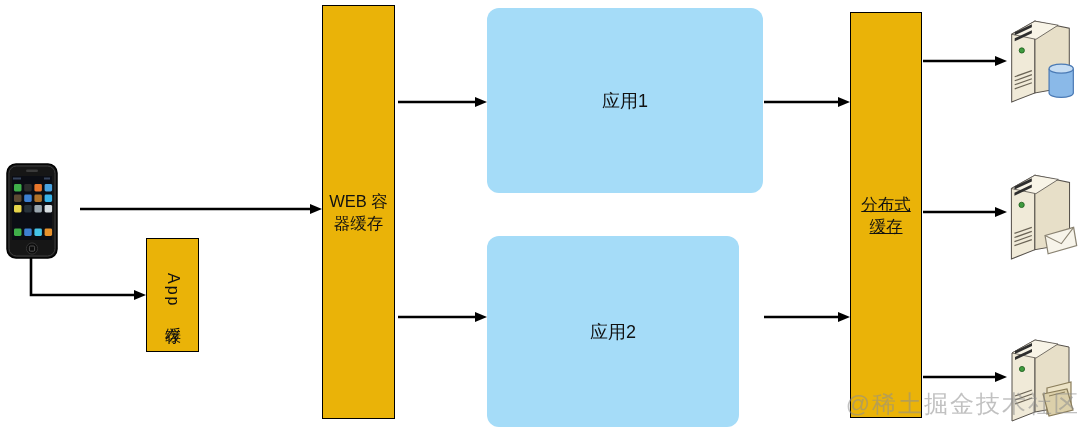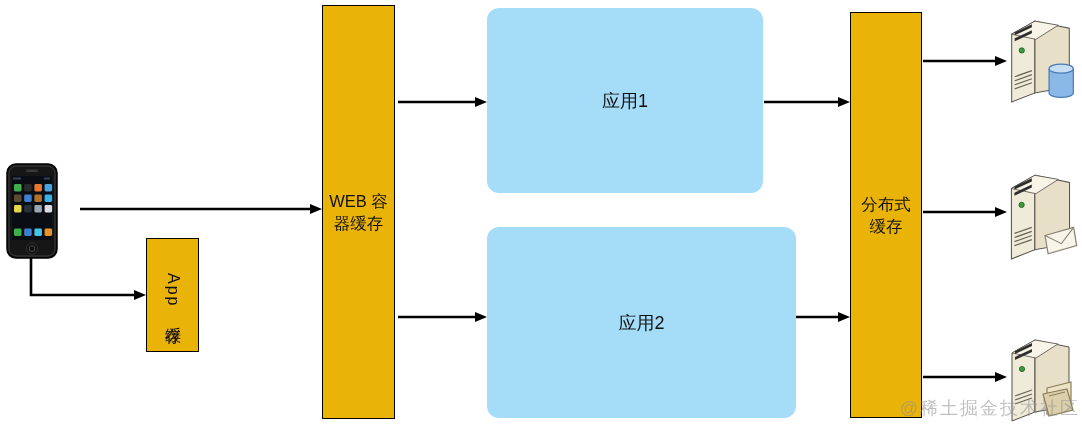--- a/index.html
+++ b/index.html
@@ -32,32 +32,32 @@
   .bar-label{font-size:16.5px;line-height:1.35;}
   #node-app-cache{left:146px;top:238px;width:53px;height:114px;}
   #node-app-cache .vtext{
     writing-mode:vertical-lr;
     text-orientation:mixed;
     font-size:16px;
     letter-spacing:2px;
   }
   #node-web-cache{left:322px;top:5px;width:73px;height:414px;}
   #node-app1{left:487px;top:8px;width:276px;height:185px;}
-  #node-app2{left:487px;top:227px;width:309px;height:191px;}
-  #node-dist-cache{left:850px;top:12px;width:72px;height:406px;}
+  #node-app2{left:487px;top:236px;width:252px;height:191px;}
+  #node-dist-cache{left:850px;top:12px;width:72px;height:406px;text-decoration:underline;}
   #phone{position:absolute;left:6px;top:163px;width:52px;height:96px;}
   .server{position:absolute;left:1006px;width:72px;}
   #server-1{top:8px;height:96px;}
   #server-2{top:160px;height:102px;}
   #server-3{top:326px;height:98px;}
   #edges{position:absolute;left:0;top:0;width:1082px;height:430px;pointer-events:none;}
   #watermark{
     position:absolute;
     right:2px;bottom:10px;
-    font-size:18px;
+    font-size:24px;
     letter-spacing:2px;
     color:#8f8f8f;
     opacity:0.55;
     z-index:9;
     white-space:nowrap;
   }
 </style>
 </head>
 <body>
 

